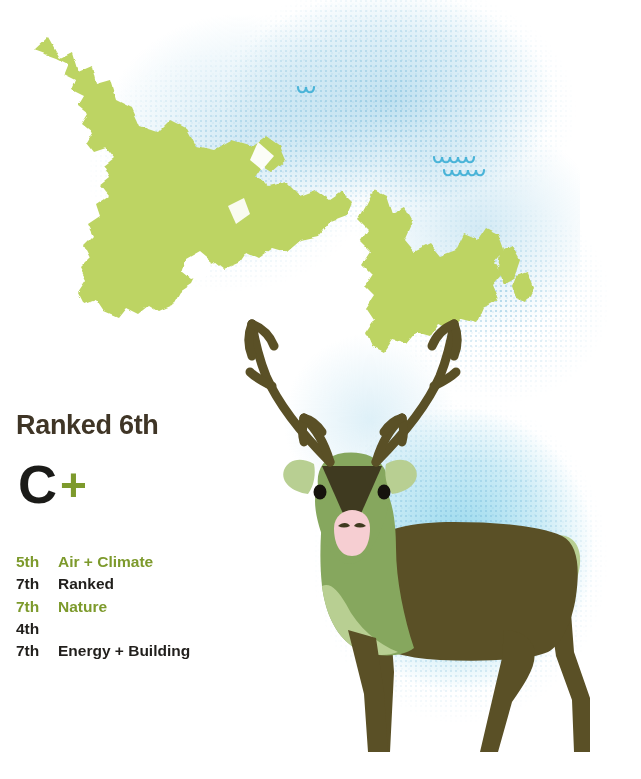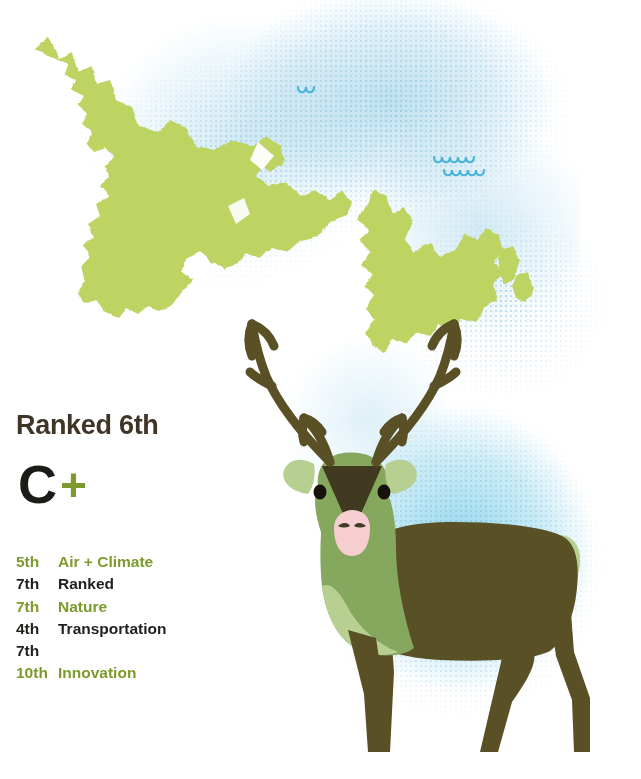--- a/index.html
+++ b/index.html
@@ -272,25 +272,21 @@
         <li class="rank-row alt-dark">
           <span class="pos">7th</span>
           <span class="label">Ranked</span>
         </li>
         <li class="rank-row alt-green">
           <span class="pos">7th</span>
           <span class="label">Nature</span>
         </li>
         <li class="rank-row alt-dark">
           <span class="pos">4th</span>
-          <span class="label">Transportation</span>
         </li>
         <li class="rank-row alt-dark">
           <span class="pos">7th</span>
-        </li>
-        <li class="rank-row alt-green">
-          <span class="pos">10th</span>
-          <span class="label">Innovation</span>
+          <span class="label">Energy + Building</span>
         </li>
       </ul>
   </div>
 
 </div>
 
 </body></html>

